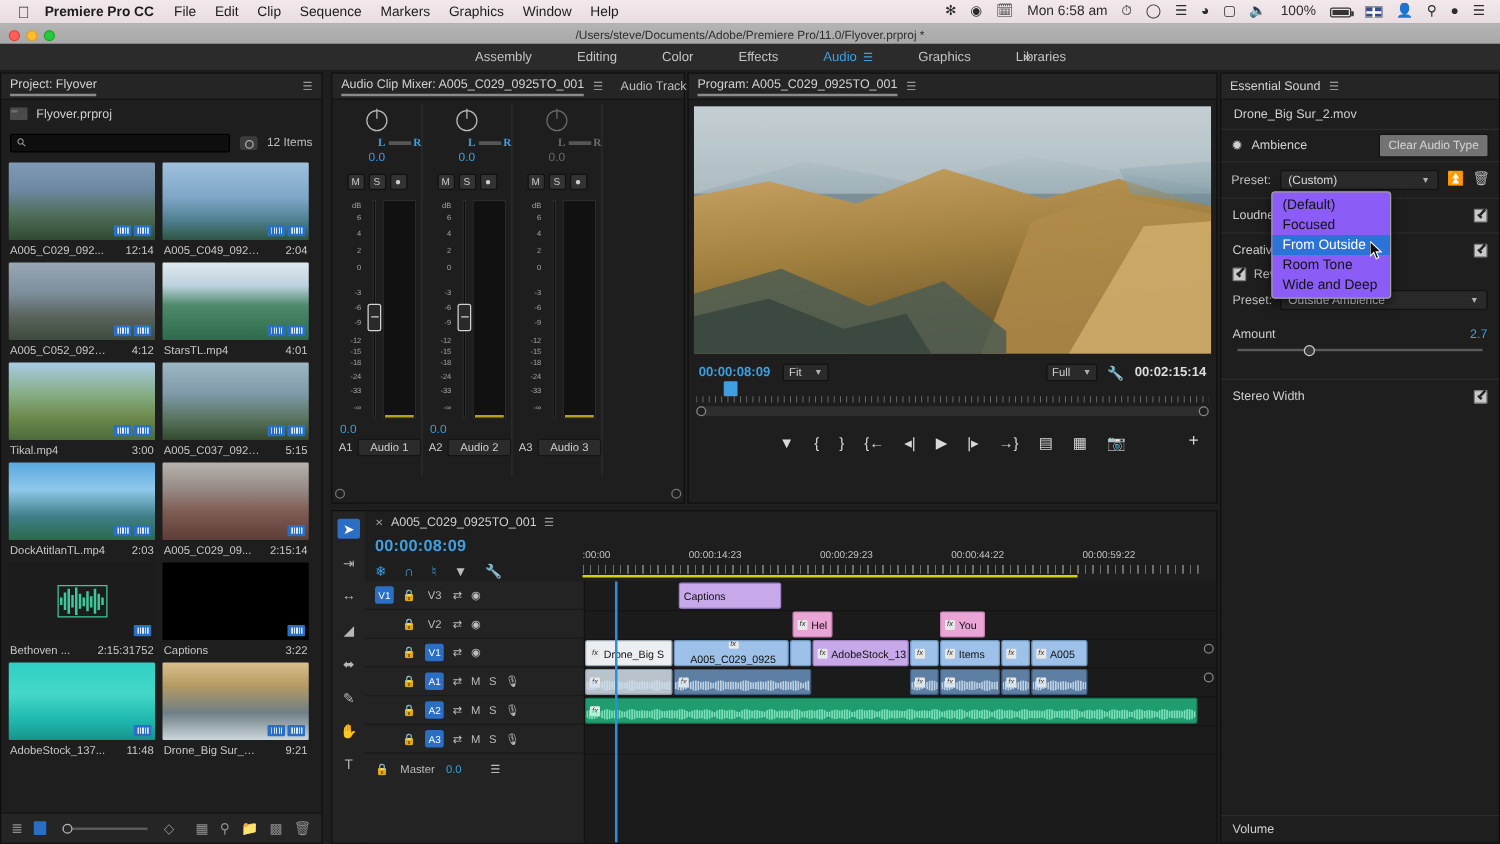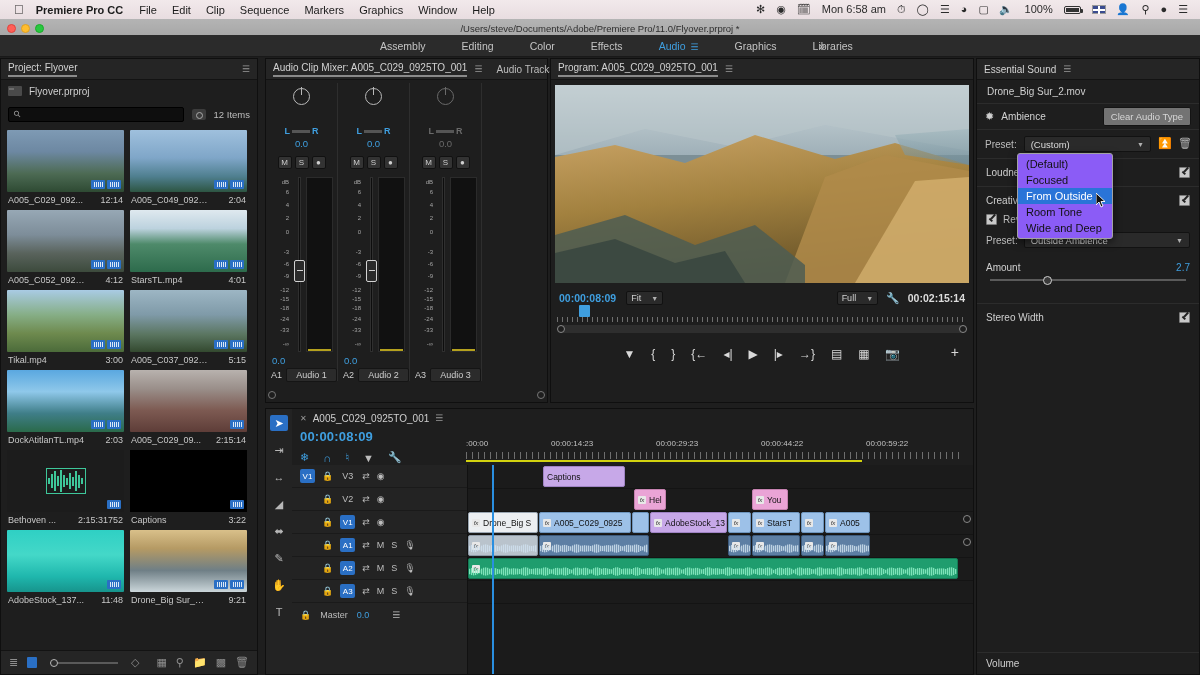--- a/index.html
+++ b/index.html
@@ -129,21 +129,21 @@
 
   
   #mixer { left:265px; top:58px; width:283px; height:345px; }
   .mixbody { display:flex; height:301px; padding-top:3px;}
   .mixstrip { width:72px; border-right:1px solid #2e2e2e; padding-top:5px; }
   .knob {
     width:17px;height:17px;border:1.6px solid #b9b9b9;border-radius:50%;margin:0 auto;position:relative;
   }
   .knob:after{content:"";position:absolute;left:50%;top:-2px;margin-left:-0.8px;width:1.6px;height:8px;background:#b9b9b9;}
   .knob.dim{border-color:#6a6a6a;} .knob.dim:after{background:#6a6a6a;}
-  .lr { text-align:center; font-size:9px; margin-top:21px; color:#3f9fe0; font-weight:bold;}
+  .lr { text-align:right; font-size:9px; margin-top:4px; color:#3f9fe0; font-weight:bold;font-family:Liberation Serif, serif;}
   .lr .bar{display:inline-block;width:18px;height:3px;background:#555;margin:0 2px;vertical-align:middle;}
   .lr.dim{color:#6a6a6a;}
   .panval{text-align:center;font-size:9.5px;color:#3f9fe0;margin-top:2px;}
   .panval.dim{color:#6a6a6a;}
   .msrow{display:flex;justify-content:center;gap:3px;margin-top:7px;}
   .msbtn{width:14px;height:13px;background:#333;border:1px solid #111;border-radius:2px;color:#cfcfcf;font-size:8px;display:flex;align-items:center;justify-content:center;}
   .meterwrap{display:flex;margin-top:8px;padding-left:4px;height:175px;}
   .scale{width:26px;position:relative;font-size:6px;color:#a5a5a5;}
   .scale .t{position:absolute;right:7px;white-space:nowrap;}
   .rail{width:3px;background:#0d0d0d;position:relative;margin-left:2px;border:1px solid #2f2f2f;}
@@ -917,35 +917,35 @@
             <span>Hel</span>
           </div>
           <div class="clip pink" style="left: 284px; width: 36px; top: 24px; height: 21px;">
             <span class="fx">fx</span>
             <span>You</span>
           </div>
           <div class="clip video sel" style="left: 0px; width: 70px; top: 47px; height: 21px;">
             <span class="fx">fx</span>
             <span>Drone_Big S</span>
           </div>
-          <div class="clip video" style="left: 71px; width: 92px; top: 47px; height: 21px;">
+          <div class="clip video" style="left: 71px; width: 92px; top: 47px; height: 21px; flex-direction: column;">
             <span class="fx">fx</span>
             <span>A005_C029_0925</span>
           </div>
           <div class="clip video" style="left: 164px; width: 17px; top: 47px; height: 21px;"></div>
           <div class="clip gfx" style="left: 182px; width: 77px; top: 47px; height: 21px;">
             <span class="fx">fx</span>
             <span>AdobeStock_13</span>
           </div>
           <div class="clip video" style="left: 260px; width: 23px; top: 47px; height: 21px;">
             <span class="fx">fx</span>
           </div>
           <div class="clip video" style="left: 284px; width: 48px; top: 47px; height: 21px;">
             <span class="fx">fx</span>
-            <span>StarsT</span>
+            <span>Items</span>
           </div>
           <div class="clip video" style="left: 333px; width: 23px; top: 47px; height: 21px;">
             <span class="fx">fx</span>
           </div>
           <div class="clip video" style="left: 357px; width: 45px; top: 47px; height: 21px;">
             <span class="fx">fx</span>
             <span>A005</span>
           </div>
           <div class="clip audiosel" style="left: 0px; width: 70px; top: 70px; height: 21px;">
             <span class="fx">fx</span>

